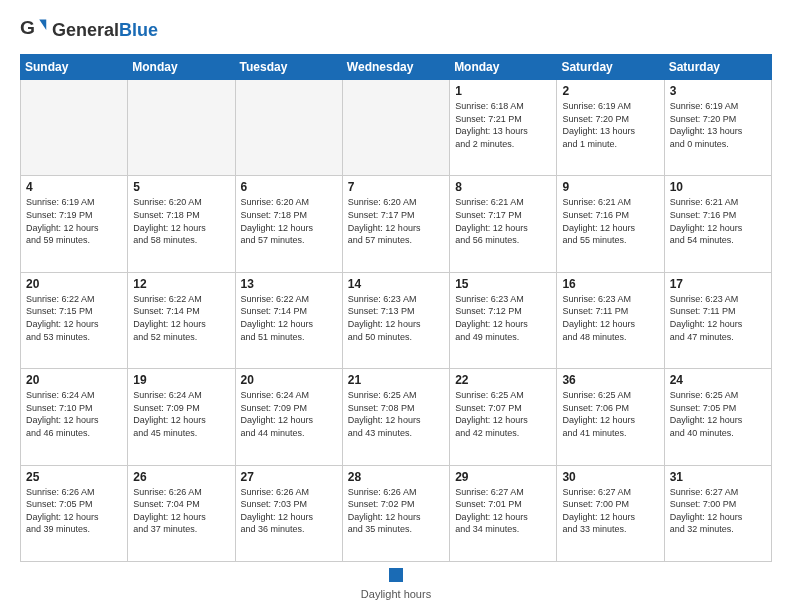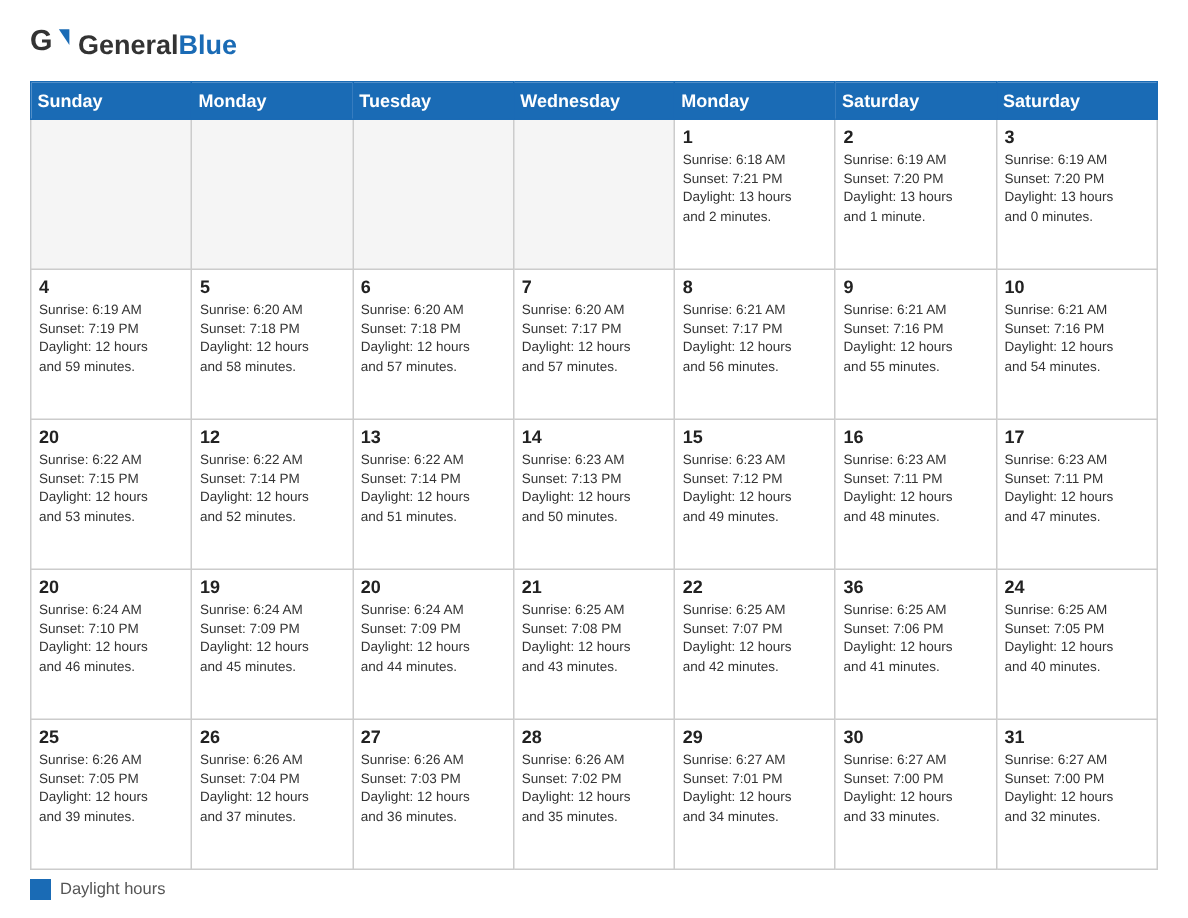--- a/index.html
+++ b/index.html
@@ -84,20 +84,21 @@
       color: #333;
       line-height: 1.4;
     }
     .legend {
       margin-top: 6px;
       font-size: 11px;
       color: #555;
       display: flex;
       align-items: center;
       gap: 6px;
+      flex-direction: column;
     }
     .legend-box {
       width: 14px;
       height: 14px;
       background: #1a6bb5;
       display: inline-block;
     }
   </style>
 </head>
 <body>

